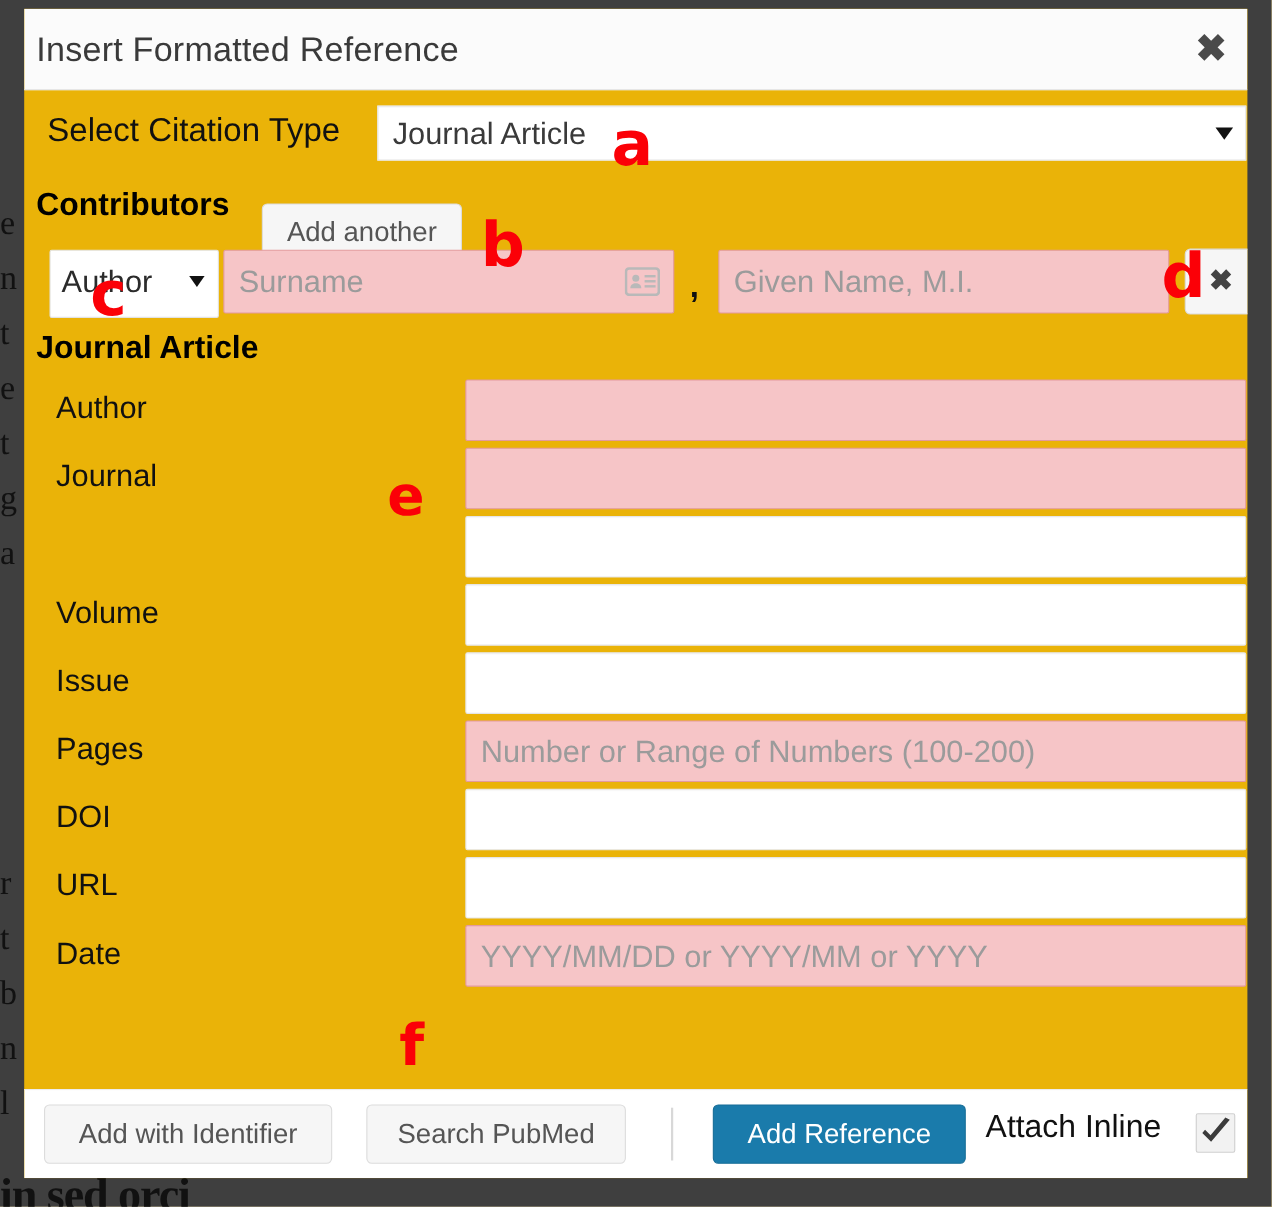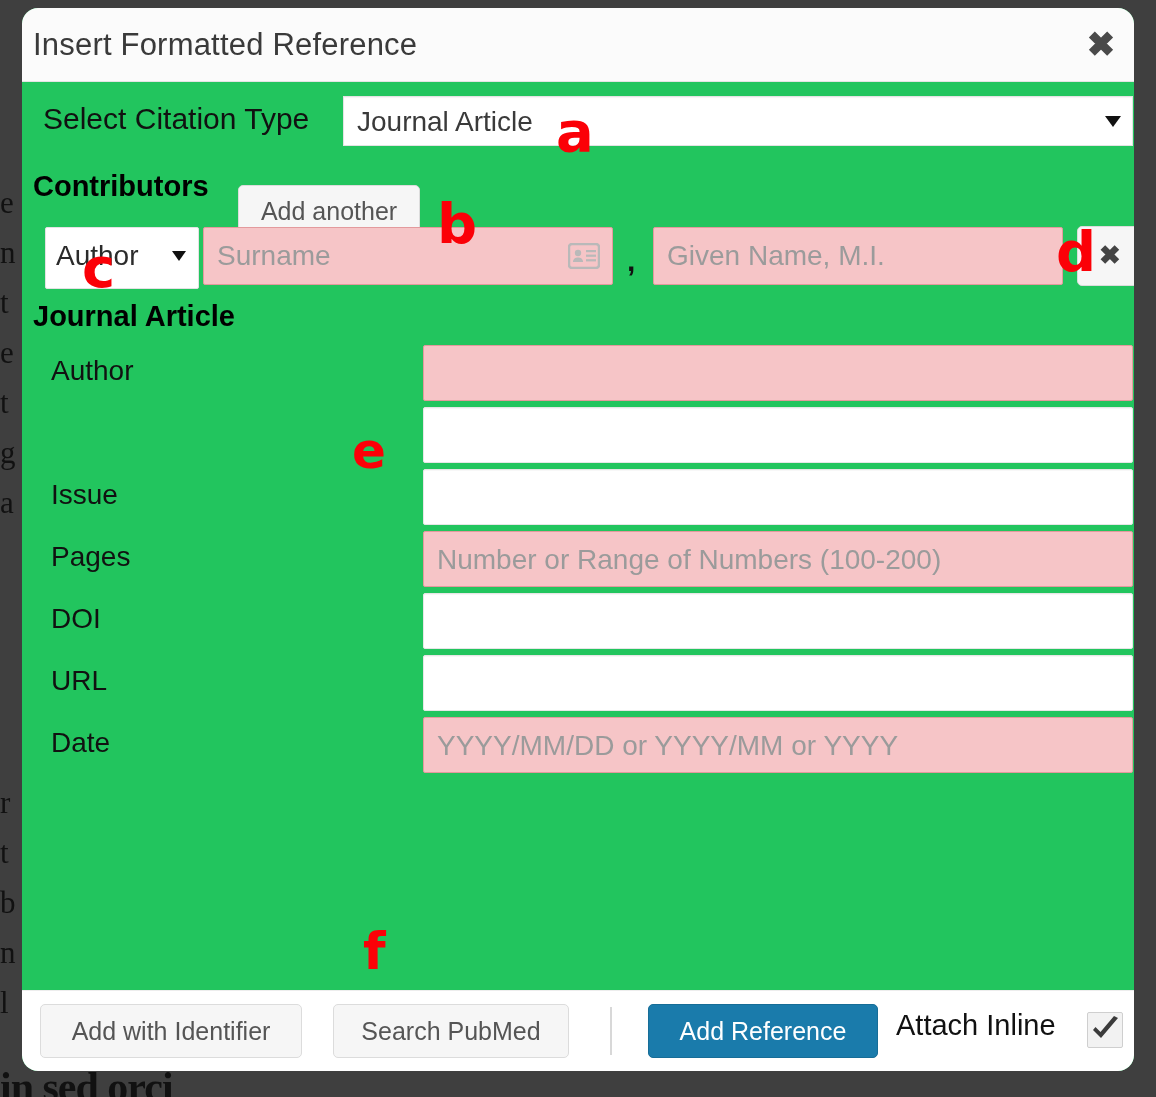--- a/index.html
+++ b/index.html
@@ -50,25 +50,24 @@
     letter-spacing: -1px;
   }
 
   
   #modal {
     position: absolute;
     left: 22px;
     top: 8px;
     width: 1112px;
     height: 1063px;
-    background: #22c55e;
+    background: #eab308;
     box-sizing: border-box;
     z-index: 5;
     overflow: hidden;
-    border-radius: 16px;
   }
 
   
   .titlebar {
     position: relative;
     height: 74px;
     background: #fbfbfb;
     border-bottom: 1px solid #e4e4e4;
     box-sizing: border-box;
   }
@@ -473,27 +472,39 @@
 
       <div class="fields">
 
         <div class="field-row">
           <div class="field-label">Author</div>
           <div class="input-pink field-input">
             <div class="ph"></div>
           </div>
         </div>
 
+        <div class="field-row">
+          <div class="field-label">Journal</div>
+          <div class="input-pink field-input">
+            <div class="ph"></div>
+          </div>
+        </div>
 
         <div class="field-row">
           <div class="input-plain field-input">
             <div class="ph"></div>
           </div>
         </div>
 
+        <div class="field-row">
+          <div class="field-label">Volume</div>
+          <div class="input-plain field-input">
+            <div class="ph"></div>
+          </div>
+        </div>
 
         <div class="field-row">
           <div class="field-label">Issue</div>
           <div class="input-plain field-input">
             <div class="ph"></div>
           </div>
         </div>
 
         <div class="field-row">
           <div class="field-label">Pages</div>

